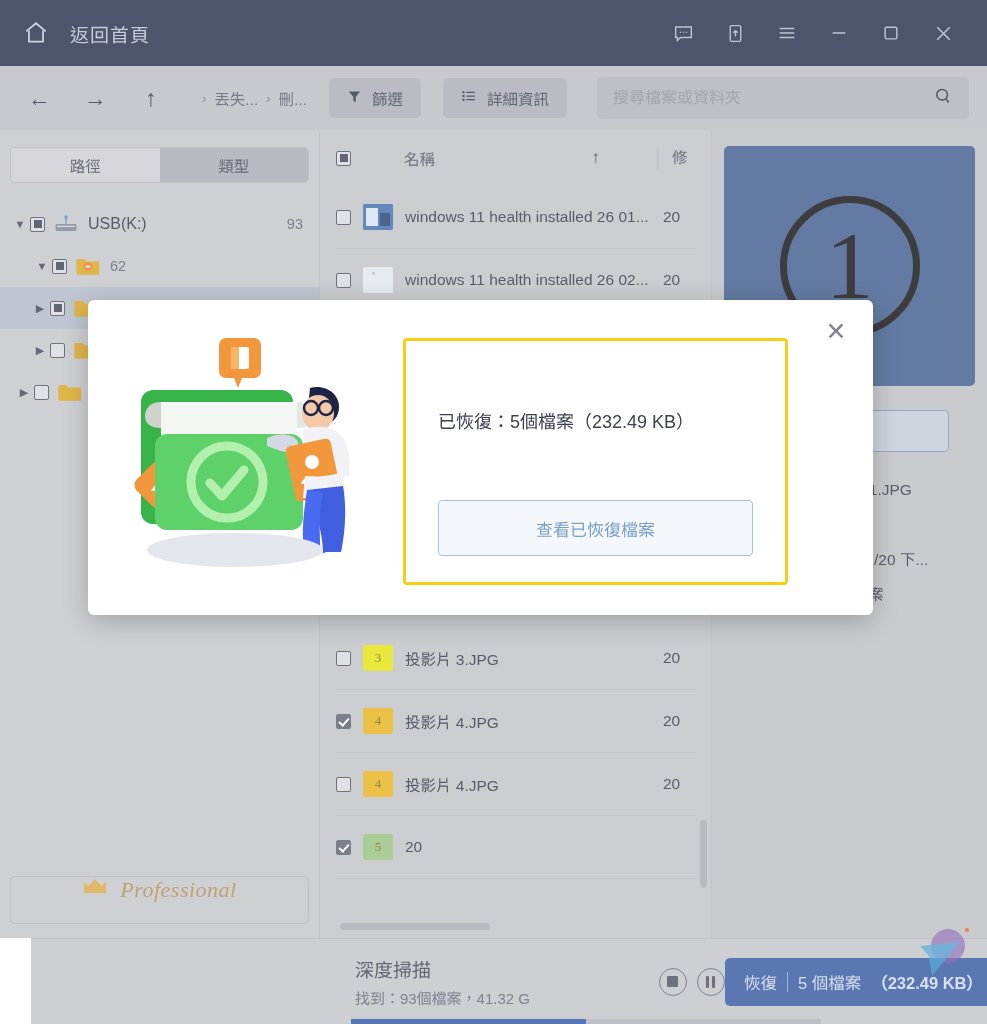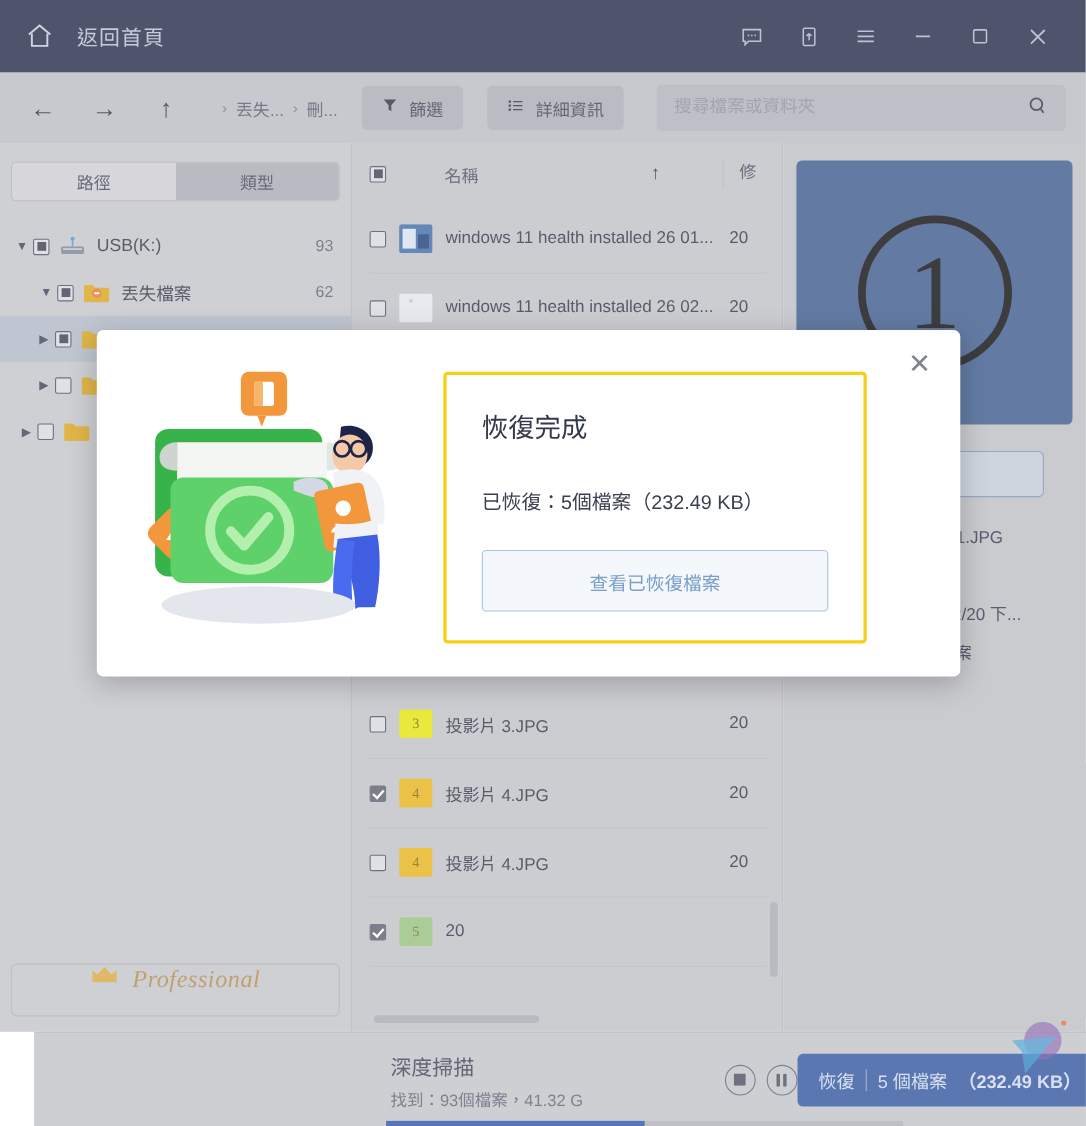--- a/index.html
+++ b/index.html
@@ -419,21 +419,20 @@
         <div class="tree-row" style="padding-left:32px">
           <span class="tw">▼</span>
           <span class="cbx part"></span>
           <span class="tree-ico">
             <svg width="26" height="21" viewBox="0 0 28 22">
               <path d="M1.5 4.5a1.5 1.5 0 0 1 1.5-1.5h7l2.3 2.6h12.2a1.5 1.5 0 0 1 1.5 1.5v11.4a1.5 1.5 0 0 1-1.5 1.5H3a1.5 1.5 0 0 1-1.5-1.5z" fill="#d9a41c"></path>
               <circle cx="14" cy="11" r="4.6" fill="#e8762a"></circle>
               <rect x="11.4" y="10.1" width="5.2" height="1.9" rx=".8" fill="#fff"></rect>
             </svg>
           </span>
-          <span class="tree-label">丟失檔案</span>
           <span class="tree-count">62</span>
         </div>
 
         <div class="tree-row sel" style="padding-left:30px">
           <span class="tw">▶</span>
           <span class="cbx part"></span>
           <span class="tree-ico">
             <svg width="26" height="21" viewBox="0 0 28 22">
               <path d="M1.5 4.5a1.5 1.5 0 0 1 1.5-1.5h7l2.3 2.6h12.2a1.5 1.5 0 0 1 1.5 1.5v11.4a1.5 1.5 0 0 1-1.5 1.5H3a1.5 1.5 0 0 1-1.5-1.5z" fill="#d9a41c"></path>
             </svg>
@@ -693,19 +692,18 @@
         <path d="M178 142 c18 2 30 -2 38 -4 l2 22 -42 4z" fill="#f0f2f6"></path>
         <path d="M180 156 l36 -4 c4 22 2 48 -2 66 l-18 2 c0 -22 -8 -44 -16 -64z" fill="#3f5fe0"></path>
         <path d="M180 156 c-4 26 -6 48 -2 68 l16 -2 c-2 -22 -2 -44 2 -64z" fill="#4a6bf0"></path>
         <rect x="176" y="220" width="30" height="12" rx="6" fill="#fff"></rect>
         <rect x="194" y="218" width="30" height="13" rx="6" fill="#fff"></rect>
         <ellipse cx="108" cy="216" rx="88" ry="17" fill="#e4e6ee"></ellipse>
       </svg>
     </div>
 
     <div class="modal-panel">
-      <div class="modal-title">恢復完成</div>
       <div class="modal-sub">已恢復：5個檔案（232.49 KB）</div>
       <div class="modal-cta">查看已恢復檔案</div>
     </div>
   </div>
 
 </div>
 
 </body></html>

